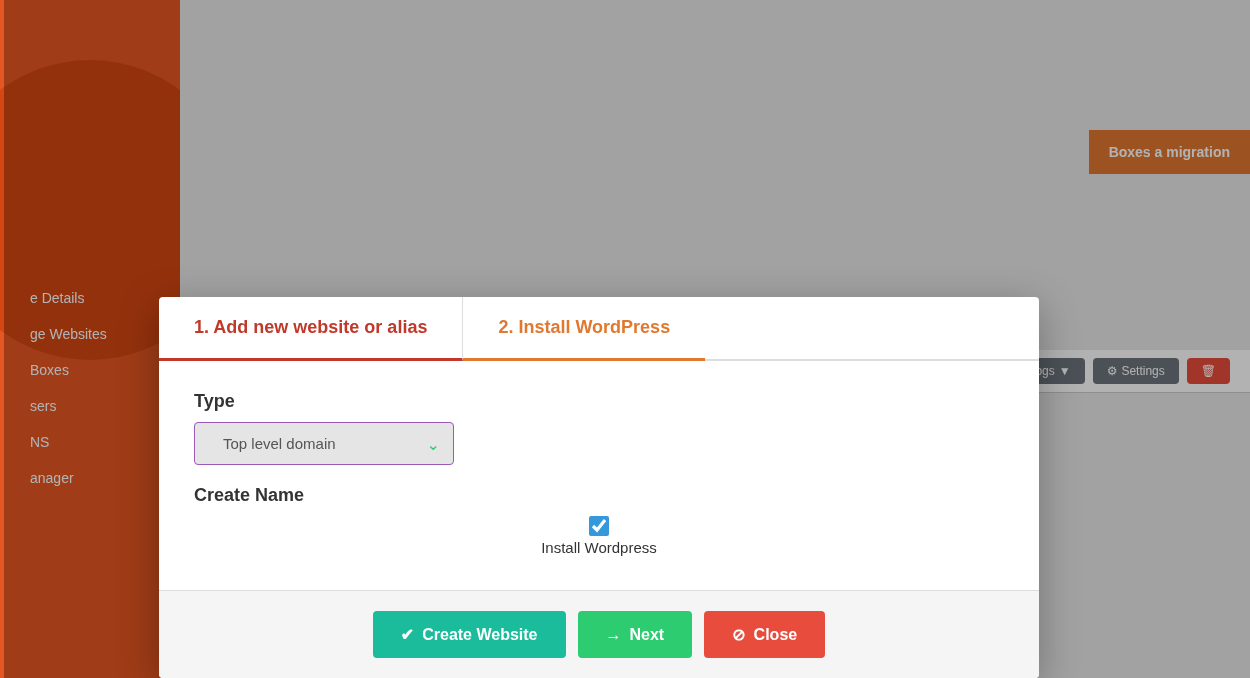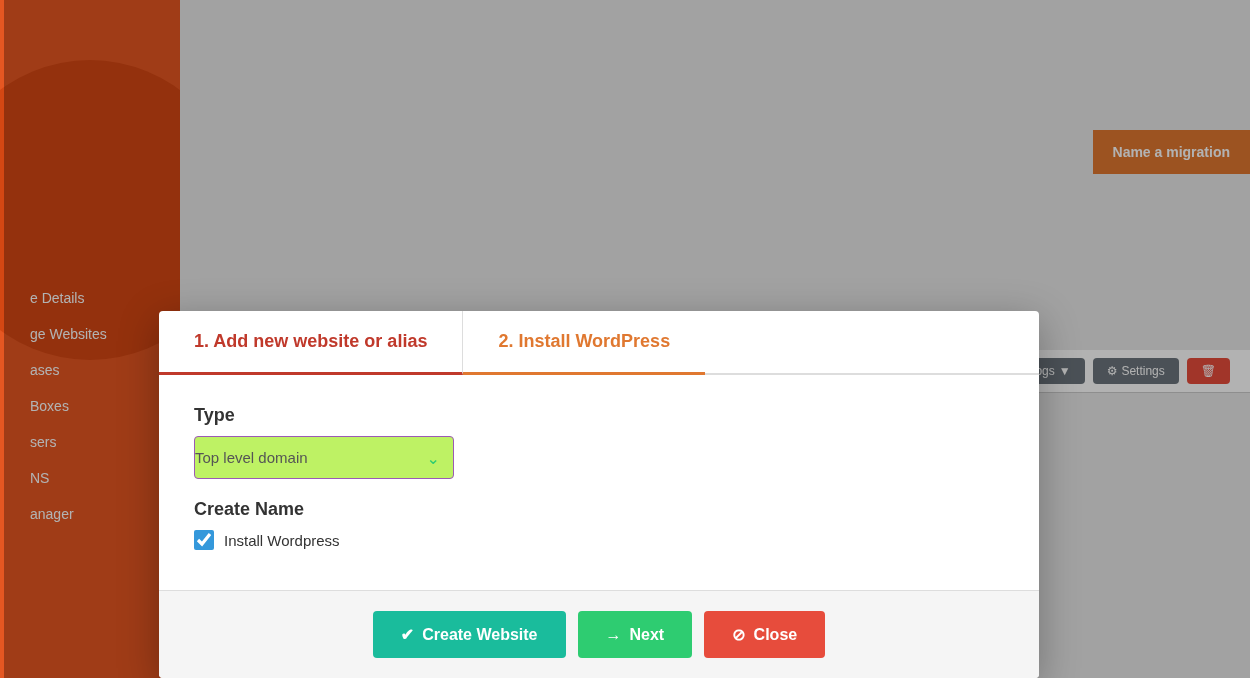--- a/index.html
+++ b/index.html
@@ -204,26 +204,26 @@
 
     .select-wrapper {
       position: relative;
       display: inline-block;
       width: 260px;
       margin-bottom: 20px;
     }
 
     .select-field {
       width: 100%;
-      padding: 12px 0;
+      padding: 12px 28px;
       border: 1.5px solid #9b59b6;
       border-radius: 4px;
       font-size: 15px;
       color: #555;
-      background: #bef264;
+      background: #e5e5e5;
       appearance: none;
       cursor: pointer;
       outline: none;
     }
 
     .select-arrow {
       position: absolute;
       right: 14px;
       top: 50%;
       transform: translateY(-50%);
@@ -239,22 +239,23 @@
       border-radius: 4px;
       font-size: 15px;
       color: #aaa;
       outline: none;
       margin-bottom: 20px;
     }
 
     .checkbox-row {
       display: flex;
       align-items: center;
-      gap: 10px;
-      margin-bottom: 10px;
+      gap: 3px;
+      margin-bottom: 4px;
+      flex-direction: column;
     }
 
     .checkbox-wp {
       width: 20px;
       height: 20px;
       accent-color: #3498db;
       cursor: pointer;
     }
 
     .checkbox-label {
@@ -292,31 +293,30 @@
 </head>
 <body>
 
 <div class="bg-layer"></div>
 
 <div class="sidebar">
   <div class="sidebar-circle"></div>
   <div class="sidebar-items">
     <div class="sidebar-item">e Details</div>
     <div class="sidebar-item">ge Websites</div>
-    <div class="sidebar-item">ases</div>
     <div class="sidebar-item">Boxes</div>
     <div class="sidebar-item">sers</div>
     <div class="sidebar-item">NS</div>
     <div class="sidebar-item">anager</div>
   </div>
 </div>
 
 <div class="content-area">
 
-  <button class="migration-btn">Name a migration</button>
+  <button class="migration-btn">Boxes a migration</button>
 
   <div class="bg-table">
     <div class="bg-row">
       <div class="site-row-left">
         <span class="site-badge">SITE</span>
         <span class="site-name">wp-testsite3.com</span>
         <span class="lock-icon">🔒</span>
       </div>
       <button class="bg-btn bg-btn-teal">
         <span>⊕</span>

